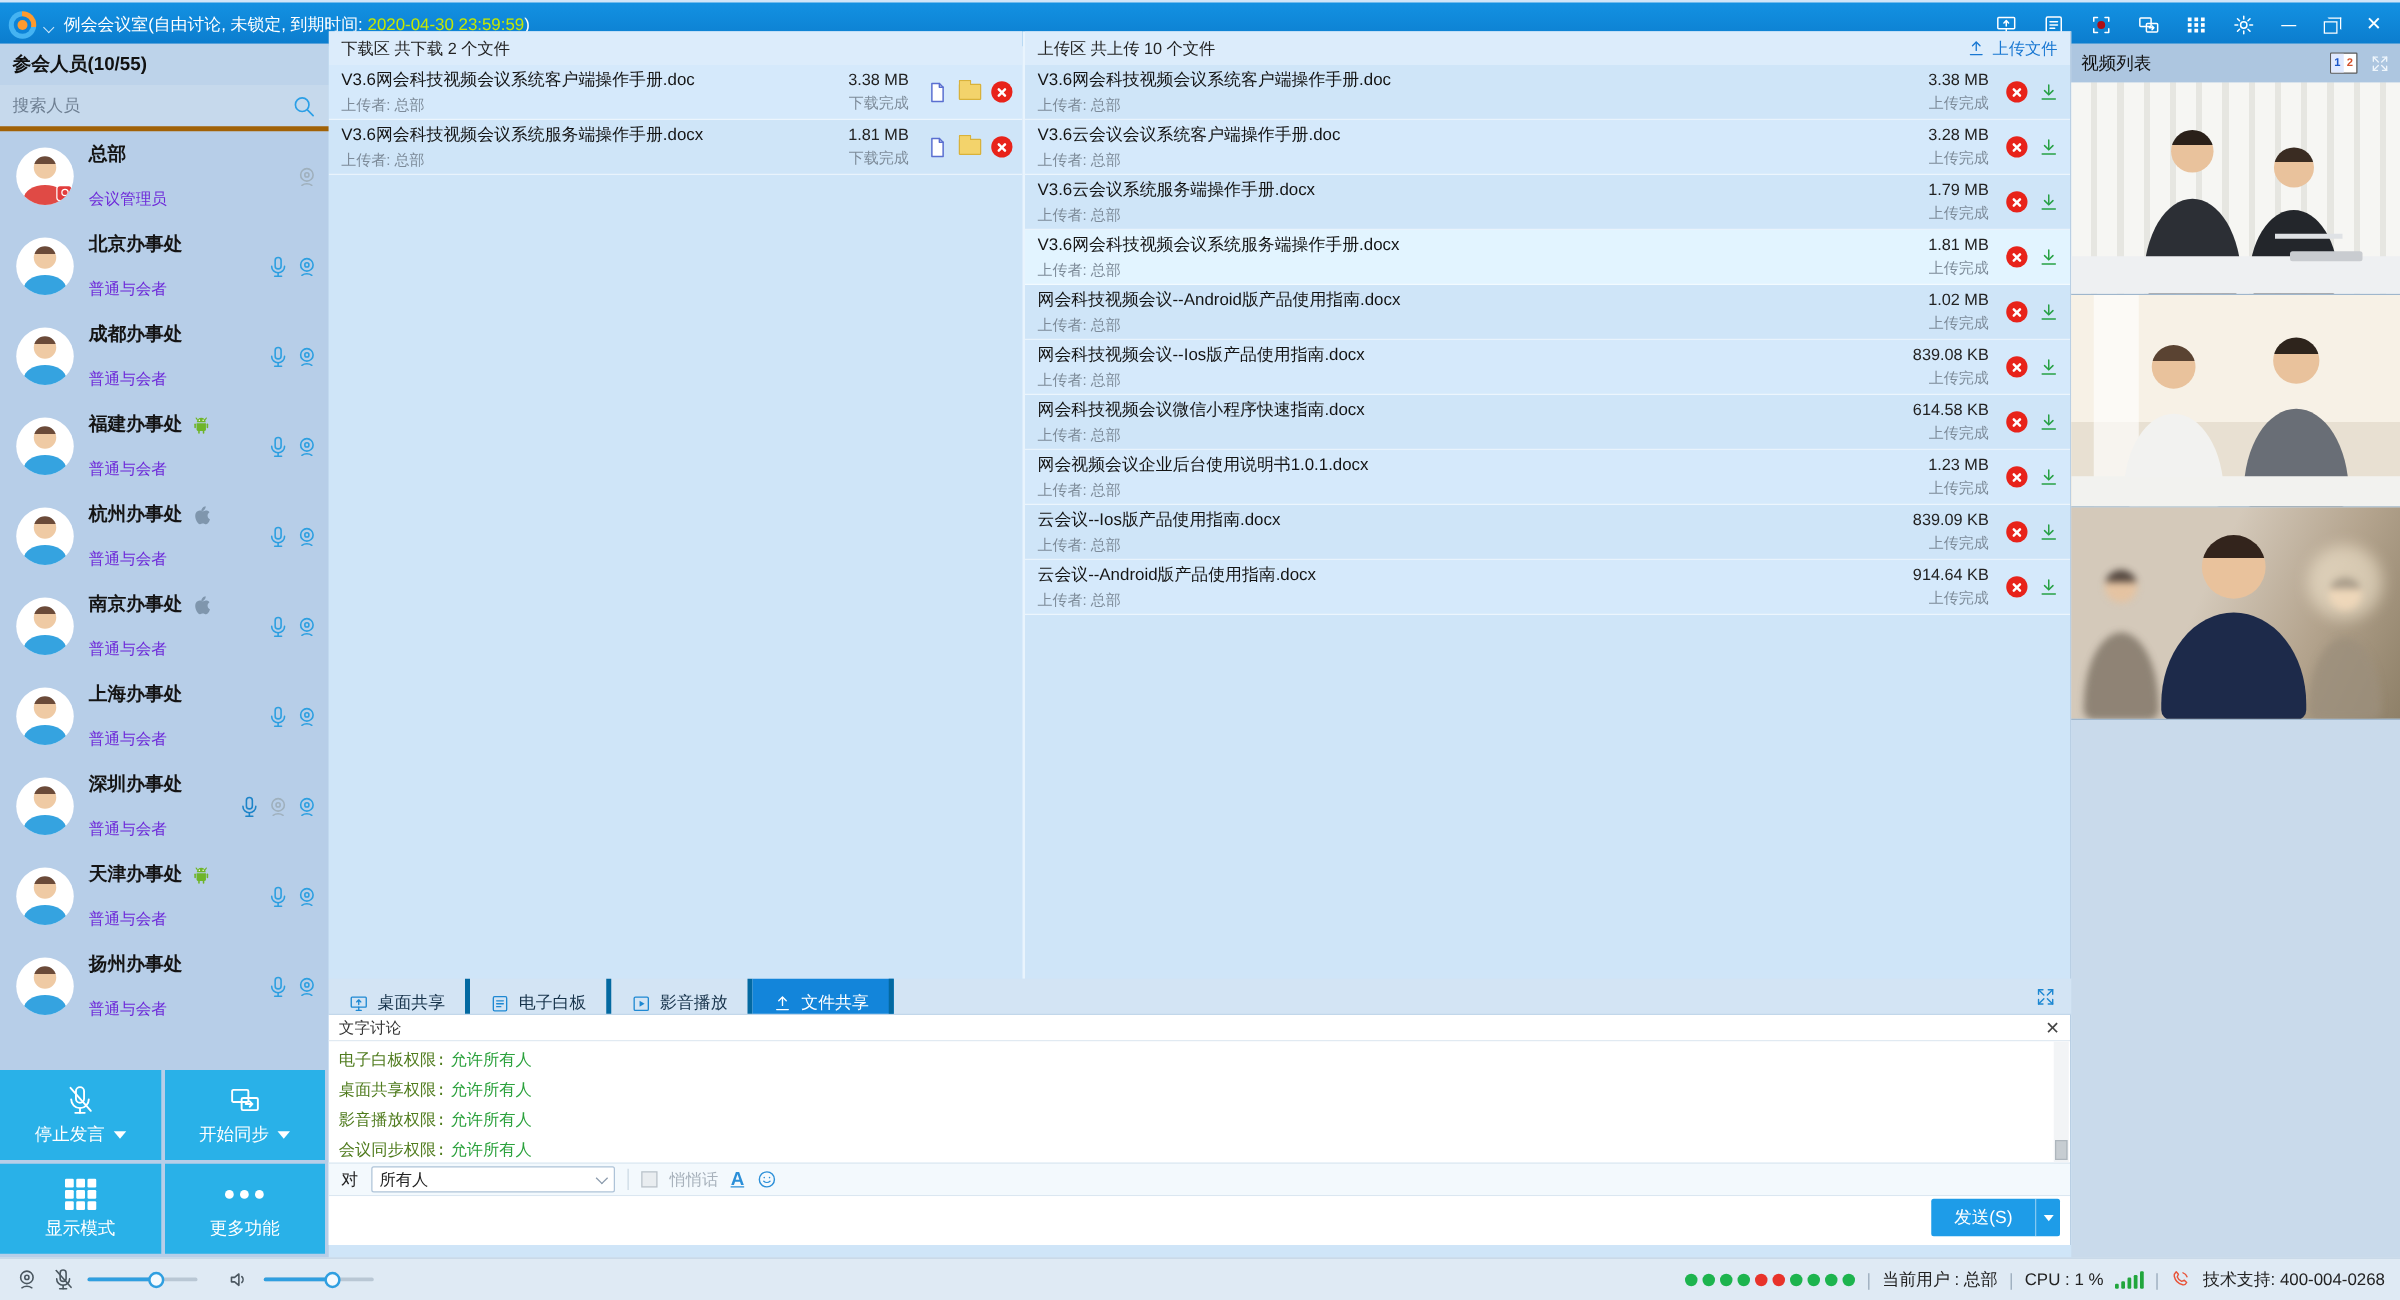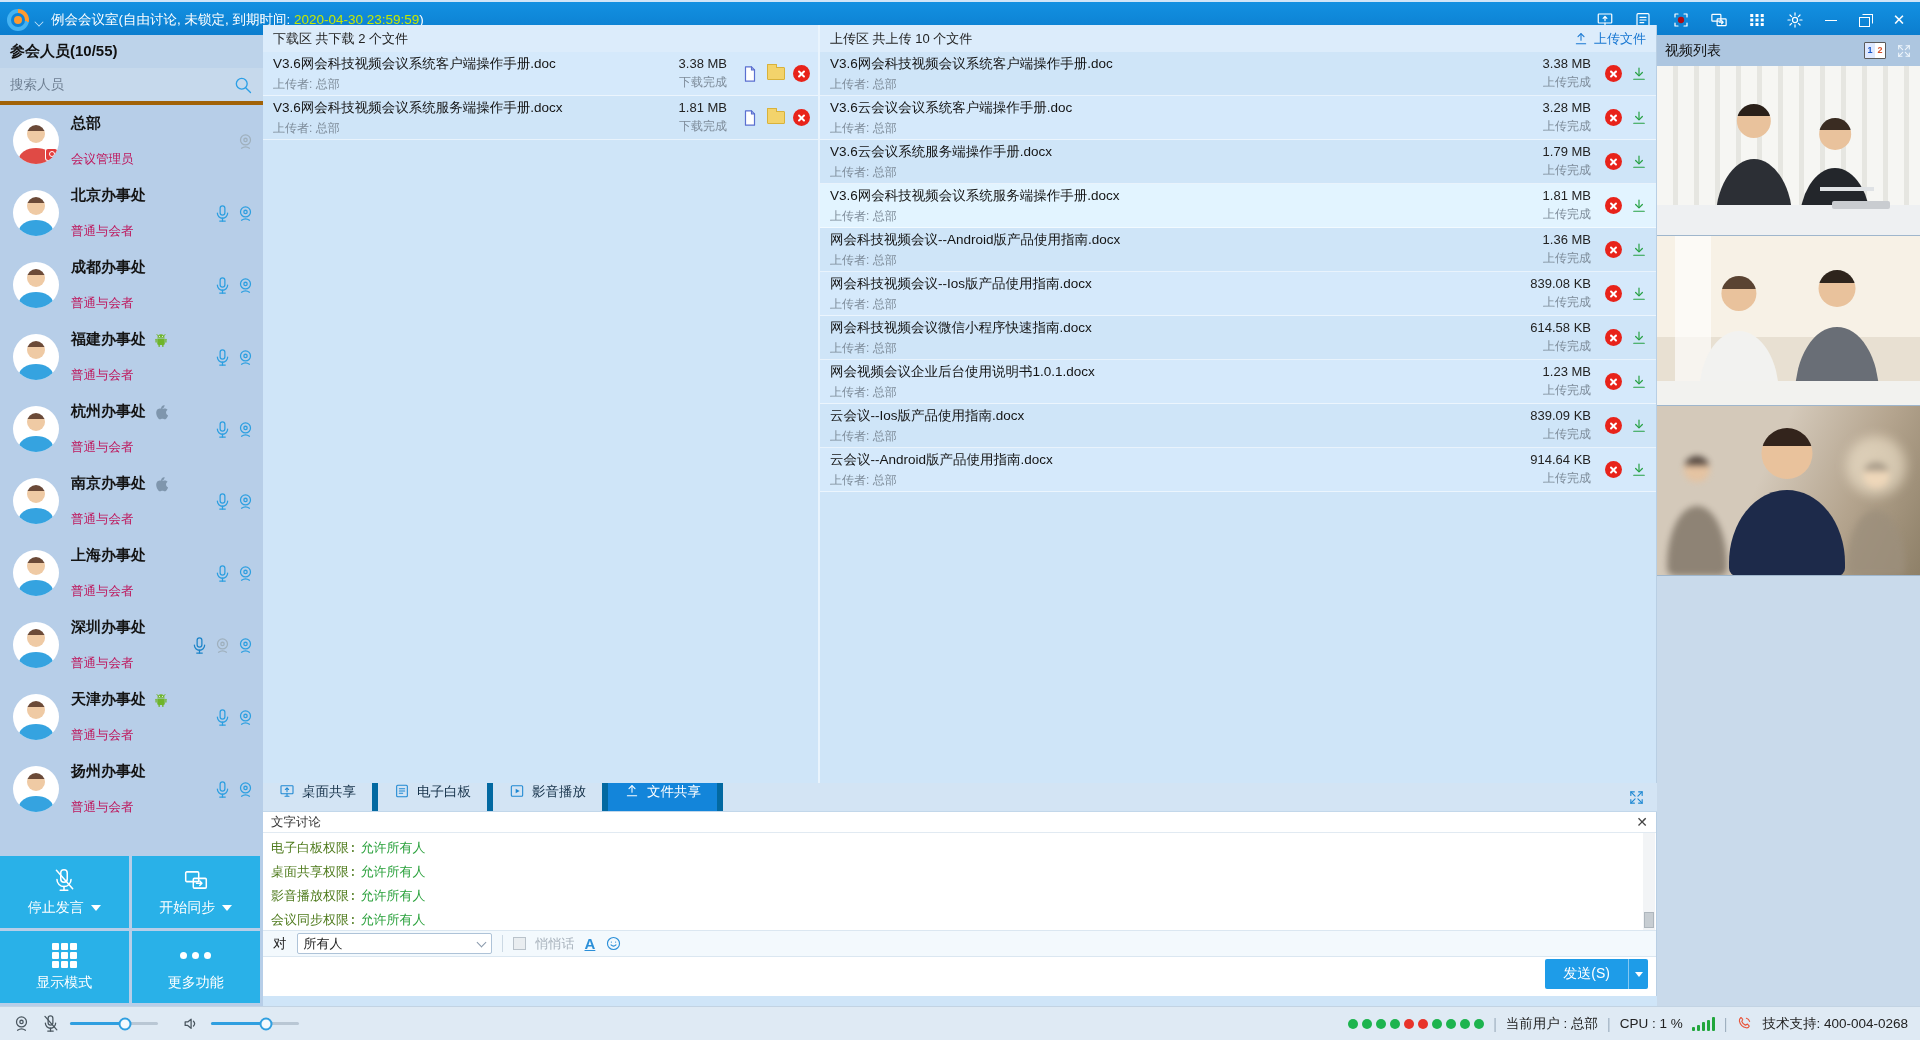--- a/index.html
+++ b/index.html
@@ -42,21 +42,21 @@
     border-radius:50% 50% 0 0; background:var(--suit,#35a3e0); }
   .avatar .badge { position:absolute; right:2px; bottom:4px; width:11px; height:11px; background:#e23c3c; border-radius:2px; z-index:2;
     box-shadow:0 0 0 1px #fff; }
   .avatar .badge::after { content:""; position:absolute; left:3px; top:2px; width:4px; height:4px; border:1.3px solid #fff; border-radius:50%; }
   .pinfo { margin-left:12px; flex:1; min-width:0; }
   .pname-line { display:flex; align-items:center; gap:6px; }
   .pname { font-size:15px; font-weight:bold; color:#141414; white-space:nowrap; }
   .plat { width:18px; height:18px; }
   .plat.android { color:#6fb52a; }
   .plat.apple { color:#7f96ad; }
-  .prole { font-size:12.5px; color:#be185d; margin-top:18px; }
+  .prole { font-size:12.5px; color:#6d28d9; margin-top:18px; }
   .picons { display:flex; align-items:center; gap:4px; color:#2d9fe0; }
   .picons .grey { color:#9fb0bd; }
   .picons .solid { color:#1d84c8; }
   .picons svg { width:19px; height:19px; cursor:pointer; }
 
   .bigbtns { position:absolute; left:0; right:3px; bottom:3px; display:grid; grid-template-columns:1fr 1fr; grid-auto-rows:72px; gap:3px; }
   .bb { background:#29b1e8; color:#fff; display:flex; flex-direction:column; align-items:center; justify-content:center; gap:6px; cursor:pointer; }
   .bb svg { width:26px; height:26px; stroke-width:1.4; }
   .bb .lbl { display:flex; align-items:center; gap:7px; font-size:14px; }
   .caret-dn { width:0; height:0; border-left:5px solid transparent; border-right:5px solid transparent; border-top:6px solid #fff; }
@@ -89,21 +89,21 @@
   .pageic { color:#5a6fd0; width:17px; height:17px; }
   .folder { width:18px; height:13px; background:#f3d36b; border:1px solid #d9b23a; border-radius:1px; position:relative; cursor:pointer; }
   .folder::before { content:""; position:absolute; left:-1px; top:-4px; width:8px; height:3px; background:#f3d36b; border:1px solid #d9b23a; border-bottom:none; border-radius:1px 1px 0 0; }
   .redx { width:17px; height:17px; border-radius:50%; background:#e8231a; position:relative; cursor:pointer; flex:0 0 17px; }
   .redx::before,.redx::after { content:""; position:absolute; left:4px; top:7.5px; width:9px; height:2px; background:#fff; border-radius:1px; }
   .redx::before { transform:rotate(45deg); } .redx::after { transform:rotate(-45deg); }
   .dlic { color:#27a144; width:18px; height:18px; }
 
   
   .tabbar { height:29px; background:#d3e4f4; display:flex; align-items:stretch; border-bottom:1px solid #c2d7ea; }
-  .tab { display:flex; align-items:flex-start; gap:7px; padding:0 16px; border-right:6px solid #0369a1; cursor:pointer; color:#16324a; font-size:13.5px; }
+  .tab { display:flex; align-items:flex-end; gap:7px; padding:0 16px; border-right:4px solid #0369a1; cursor:pointer; color:#16324a; font-size:13.5px; }
   .tab svg { width:16px; height:16px; color:#1e88d2; }
   .tab.active { background:#1385da; color:#fff; }
   .tab.active svg { color:#fff; }
   .tab-exp { margin-left:auto; align-self:center; margin-right:12px; color:#1e88d2; cursor:pointer; }
   .tab-exp svg { width:17px; height:17px; }
 
   
   .chatpanel { flex:1; background:#fff; display:flex; flex-direction:column; border-right:1px solid #b9cfe4; }
   .chat-head { height:21px; display:flex; align-items:center; padding:0 8px; border-bottom:1px solid #e1eaf2; font-size:12.5px; color:#333; }
   .chat-close { margin-left:auto; font-size:14px; color:#444; cursor:pointer; line-height:1; }
@@ -694,21 +694,21 @@
                 <use href="#i-dl"></use>
               </svg>
             </div>
           </div>
           <div class="frow">
             <div class="fmain">
               <div class="fname">网会科技视频会议--Android版产品使用指南.docx</div>
               <div class="fup"><span>上传者:</span> <span>总部</span></div>
             </div>
             <div class="fmeta">
-              <div class="fsize">1.36 MB</div>
+              <div class="fsize">1.02 MB</div>
               <div class="fstat">上传完成</div>
             </div>
             <div class="facts">
               <span class="redx"></span>
               <svg class="ic dlic">
                 <use href="#i-dl"></use>
               </svg>
             </div>
           </div>
           <div class="frow">

